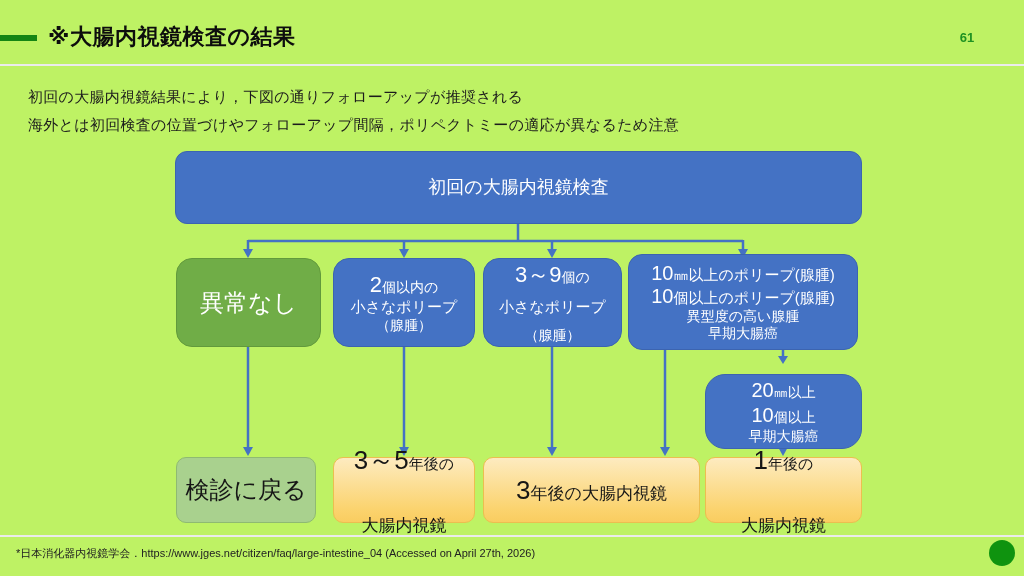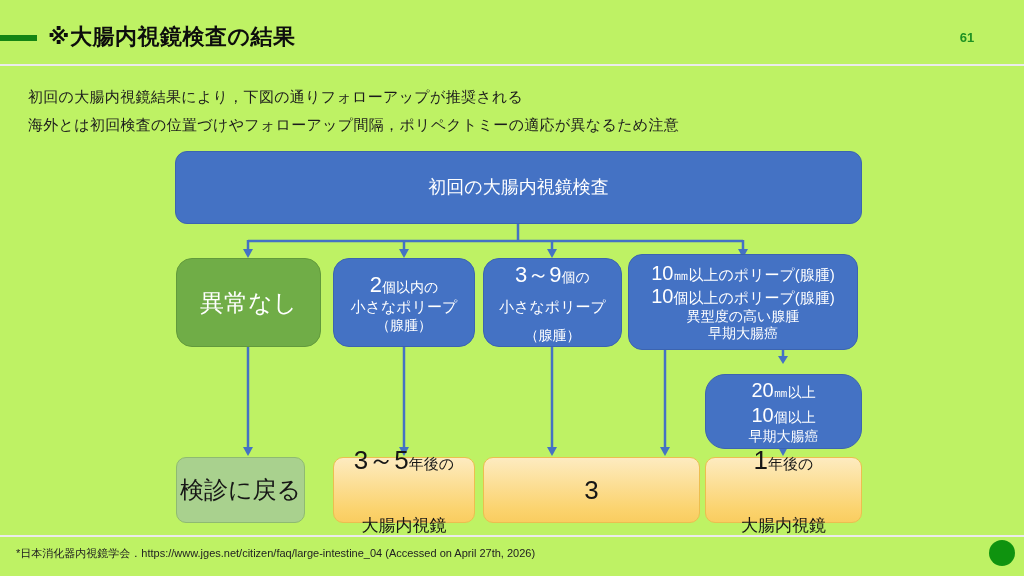--- a/index.html
+++ b/index.html
@@ -23,21 +23,21 @@
   .green { background:#70AD47; border:1px solid #629a3c; color:#fff; }
   .lgreen{ background:#A9D18E; border:1px solid #8fba72; color:#161616; }
   .yellow{ background:linear-gradient(180deg,#FDEBC0 0%,#FBD36E 80%,#F9CD60 100%); border:1px solid #ecبه4f; border:1px solid #ecbe4f; color:#161616;gap:38px; }
 
   .root-box   { left:175px; top:151px; width:687px; height:73px; border-radius:12px; font-size:18px; }
   .b-normal   { left:176px; top:258px; width:145px; height:89px; border-radius:16px; font-size:24px; }
   .b-small2   { left:333px; top:258px; width:142px; height:89px; border-radius:16px; }
   .b-small39  { left:483px; top:258px; width:139px; height:89px; border-radius:16px;gap:10px; }
   .b-large    { left:628px; top:254px; width:230px; height:96px; border-radius:14px; }
   .b-sub      { left:705px; top:374px; width:157px; height:75px; border-radius:20px; }
-  .r-return   { left:176px; top:457px; width:129px; height:66px; border-radius:10px; font-size:24px; }
+  .r-return   { left:176px; top:457px; width:140px; height:66px; border-radius:10px; font-size:24px; }
   .r-35y      { left:333px; top:457px; width:142px; height:66px; border-radius:10px; }
   .r-3y       { left:483px; top:457px; width:217px; height:66px; border-radius:10px; }
   .r-1y       { left:705px; top:457px; width:157px; height:66px; border-radius:10px; }
 
   .num-lg  { font-size:22px; }
   .num-xl  { font-size:26px; }
   .t-sm    { font-size:14px; }
   .t-md    { font-size:15px; }
   .t-lg    { font-size:17px; }
   .row     { display:flex; align-items:baseline; justify-content:center; }
@@ -158,20 +158,21 @@
     <div class="row">
       <span class="num-xl">3～5</span>
       <span class="t-md">年後の</span>
     </div>
     <div class="t-lg">大腸内視鏡</div>
   </div>
 
   <div class="box yellow r-3y">
     <div class="row">
       <span class="num-xl">3</span>
+      <span class="t-lg">年後の大腸内視鏡</span>
     </div>
   </div>
 
   <div class="box yellow r-1y">
     <div class="row">
       <span class="num-xl">1</span>
       <span class="t-md">年後の</span>
     </div>
     <div class="t-lg">大腸内視鏡</div>
   </div>

